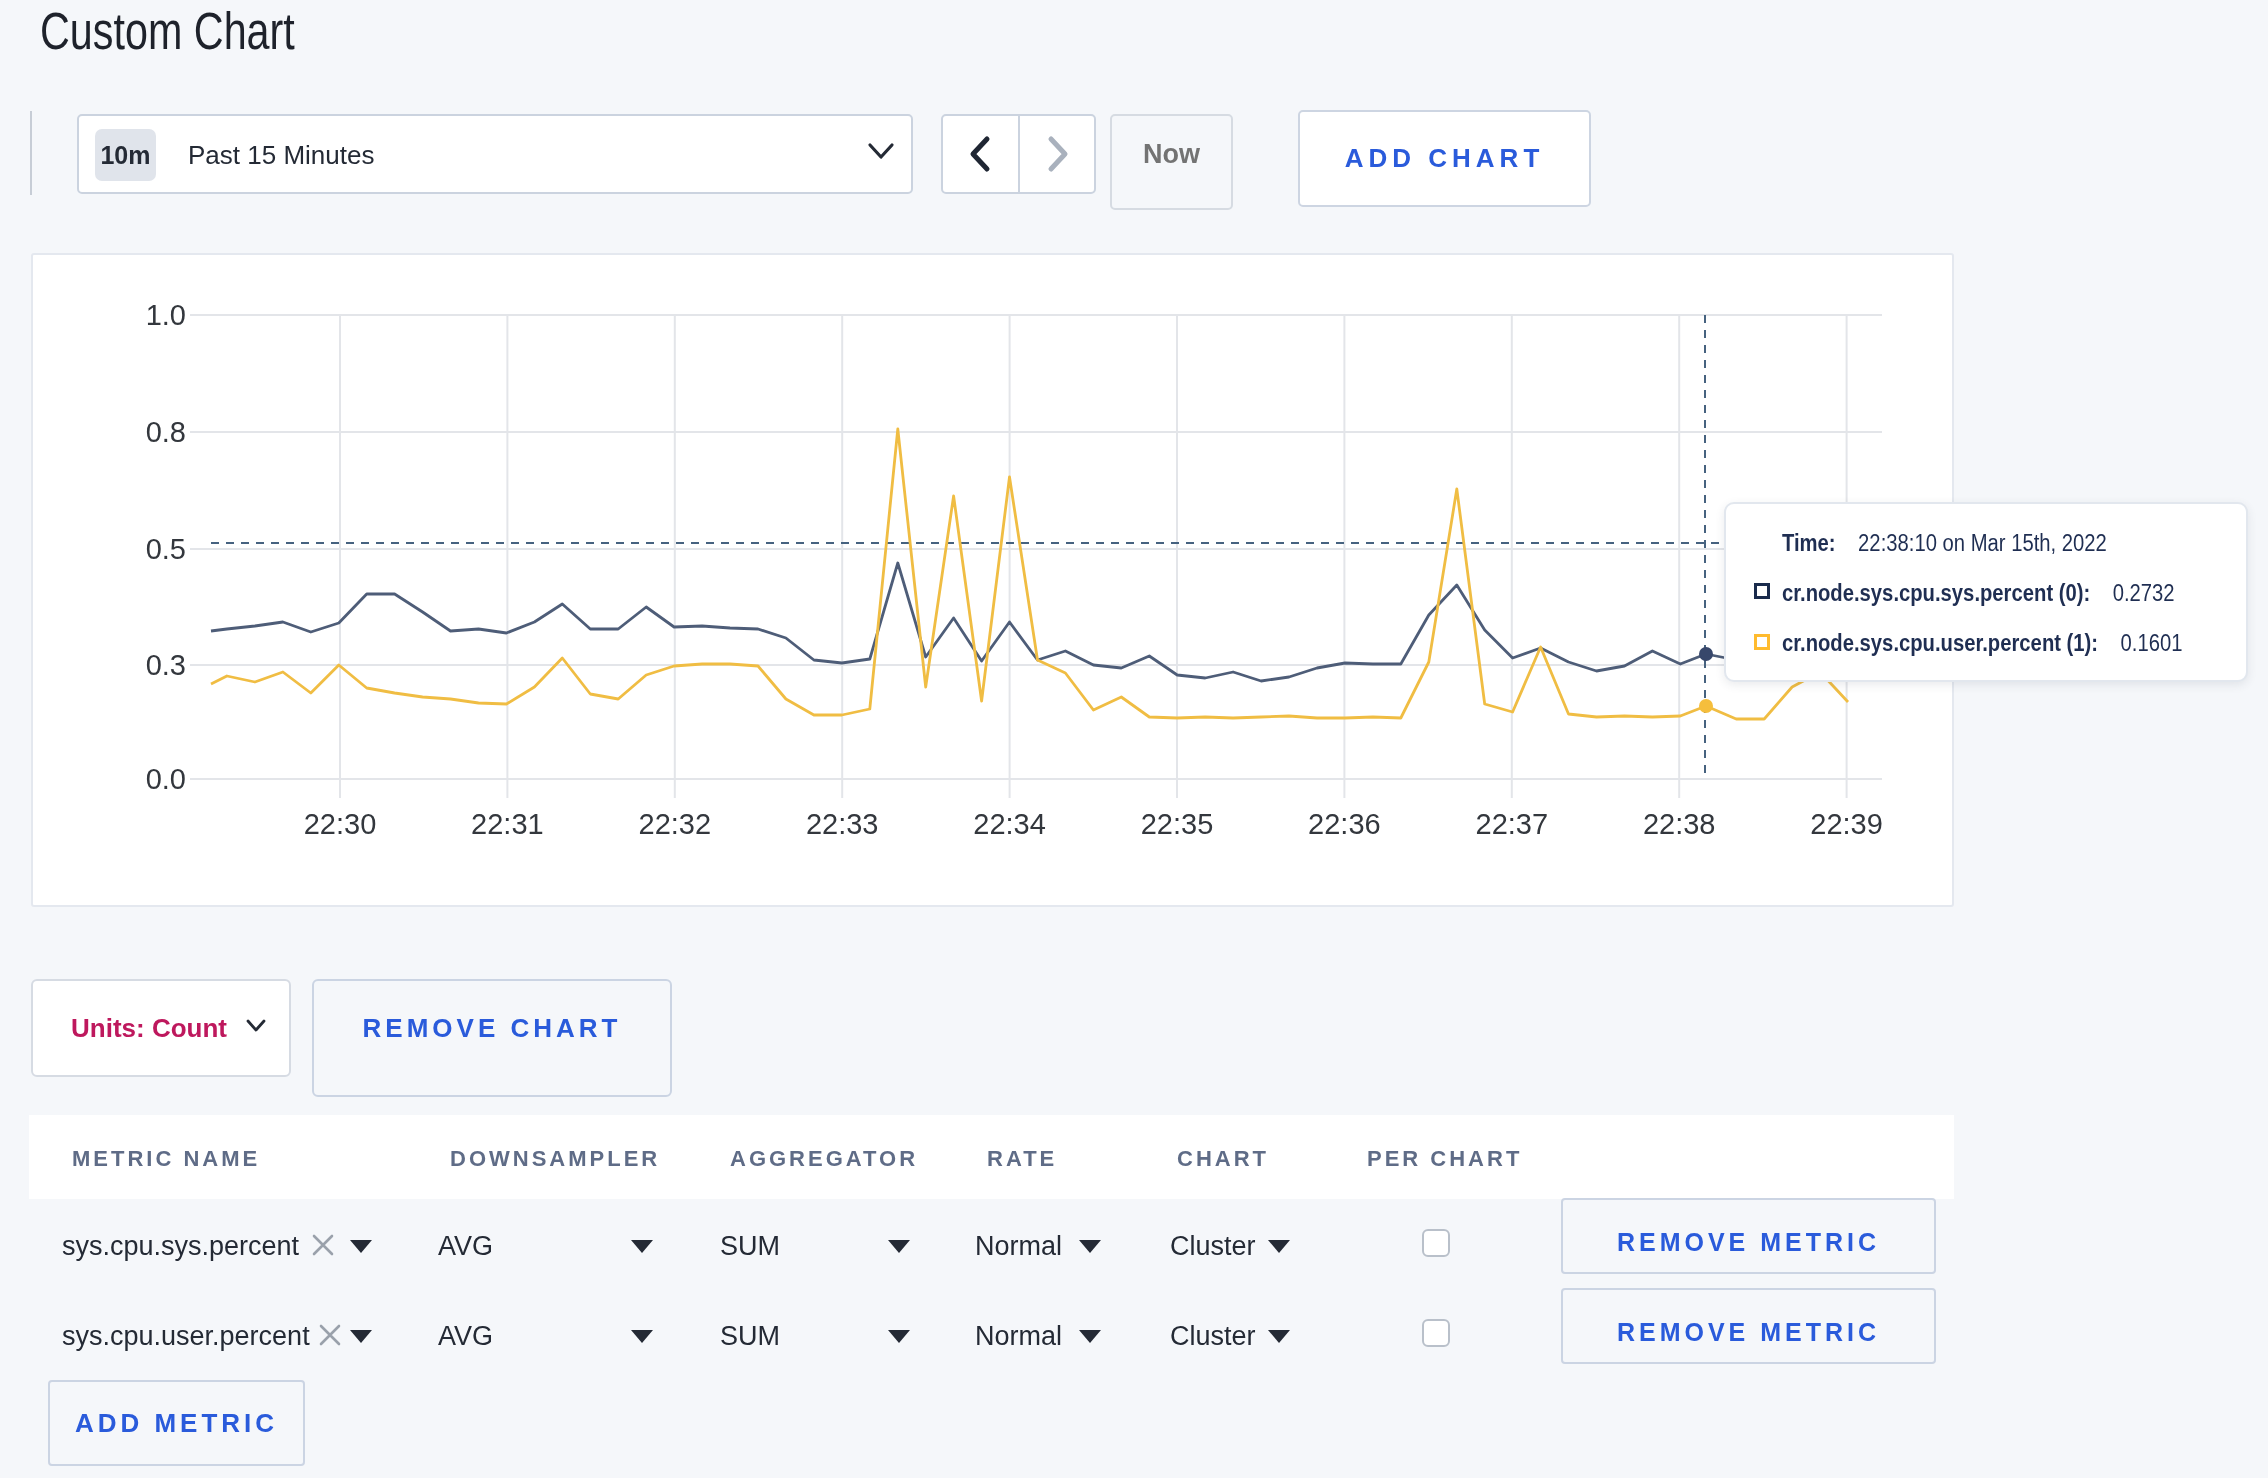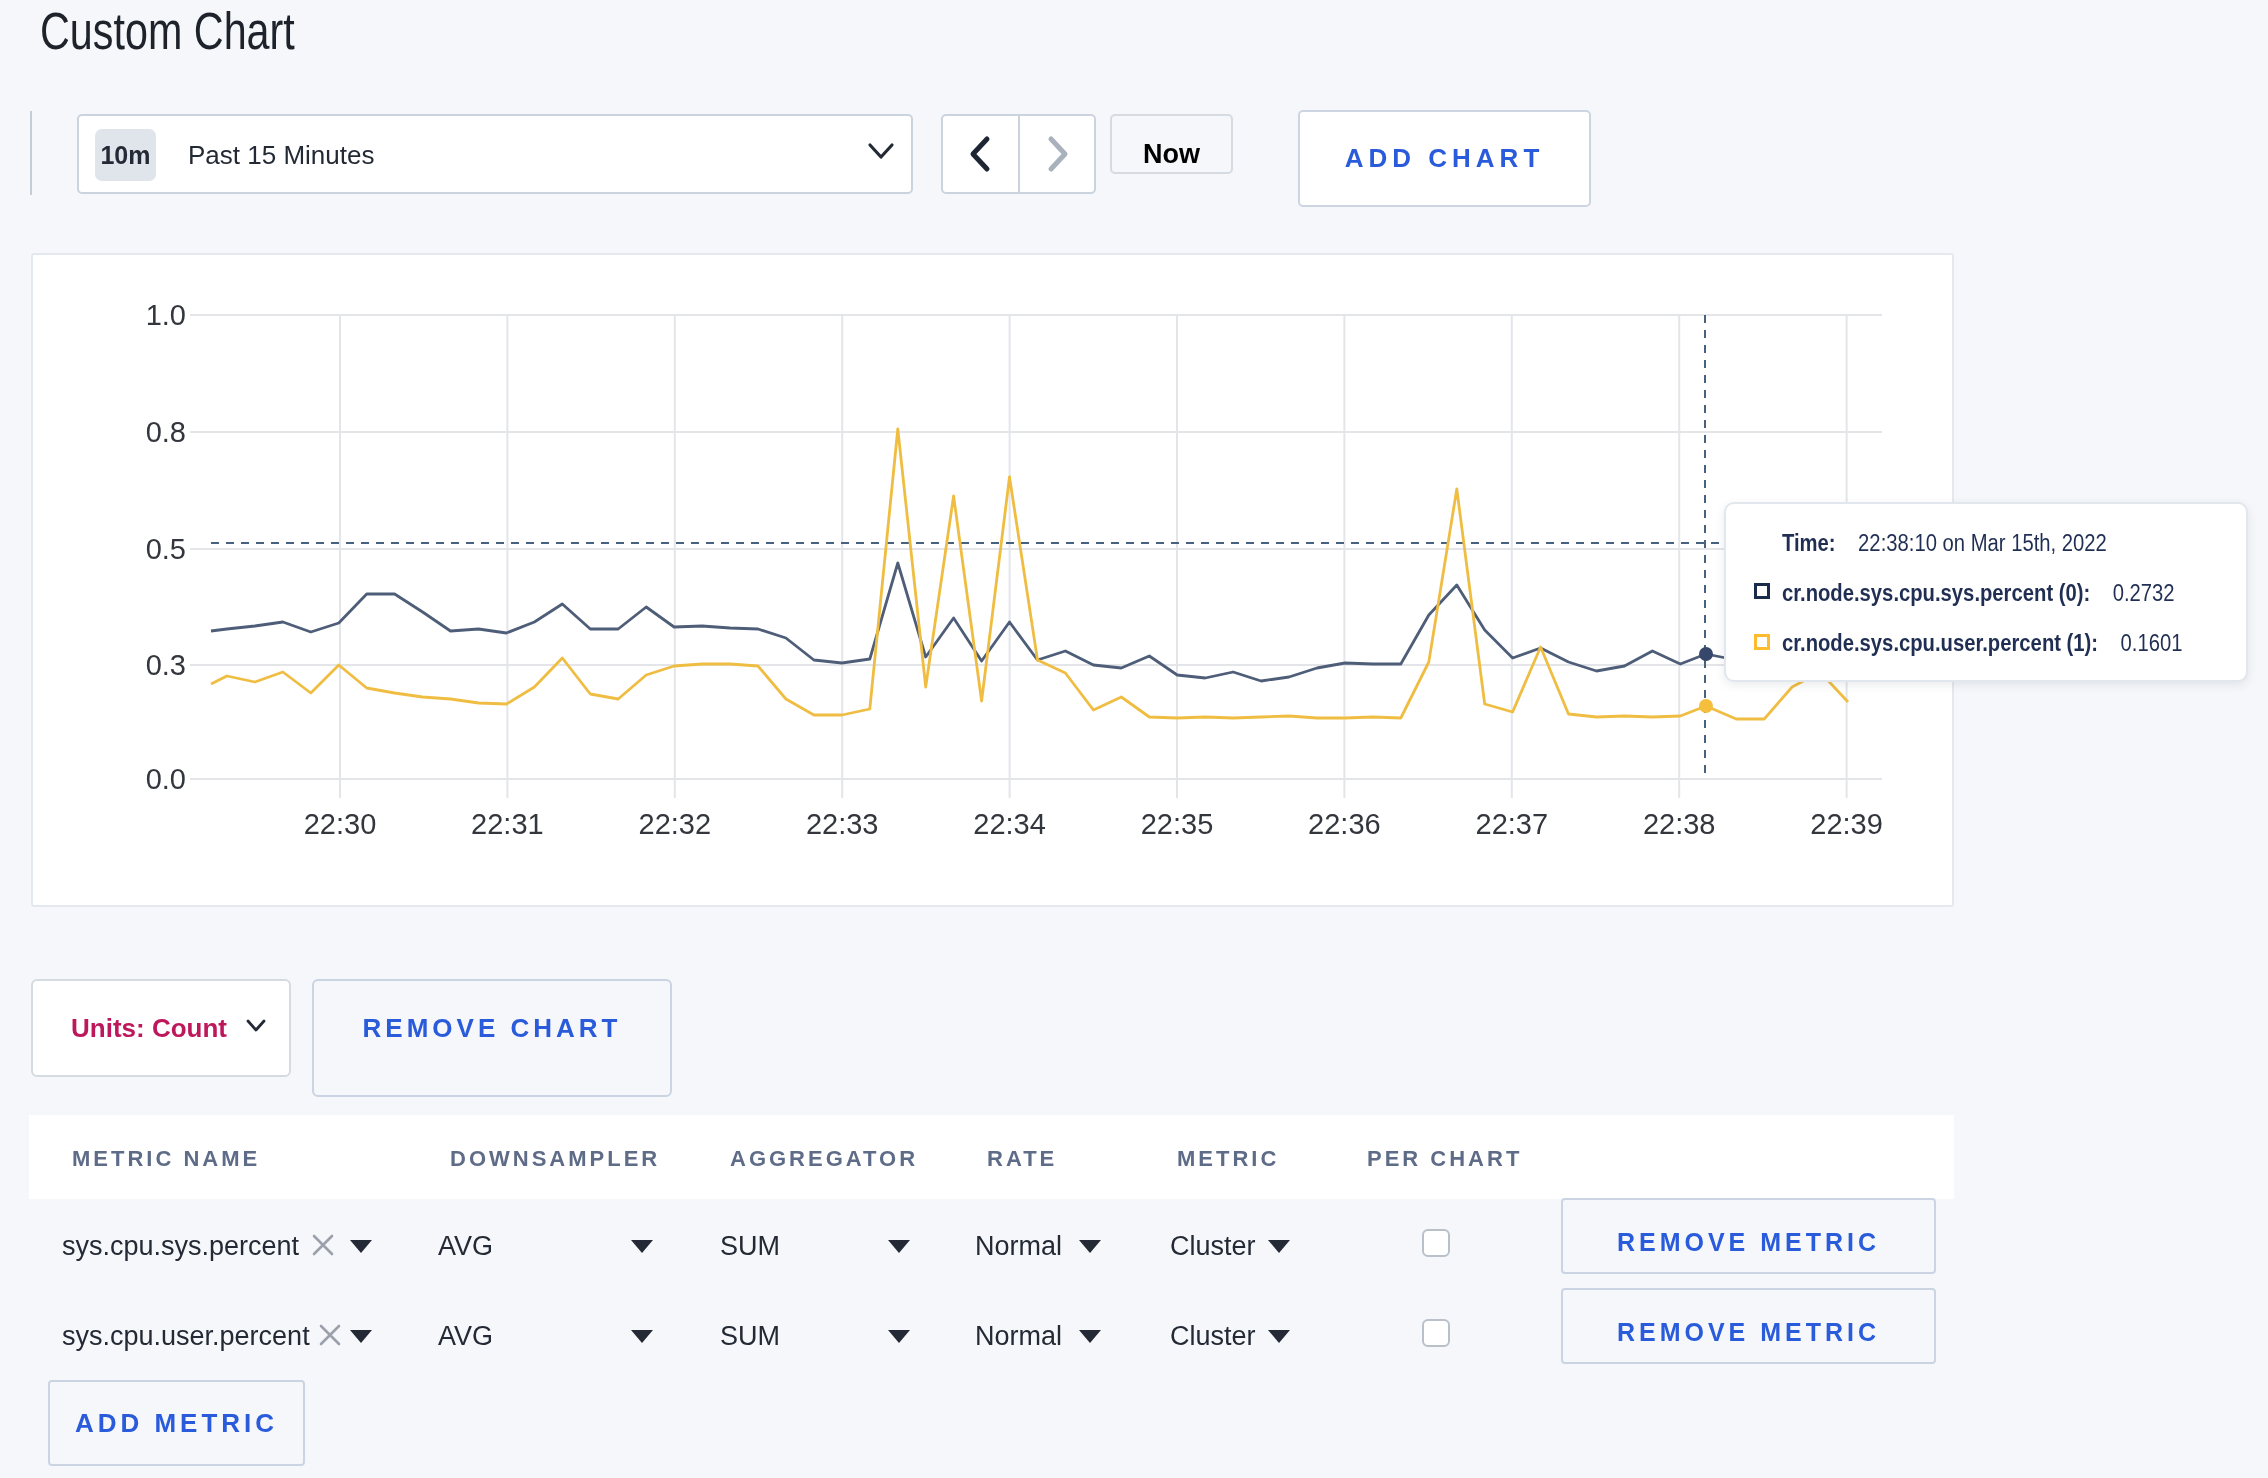--- a/index.html
+++ b/index.html
@@ -6,21 +6,21 @@
 body{width:2268px;height:1478px;background:#F5F7FA;font-family:"Liberation Sans",sans-serif;position:relative;overflow:hidden;}
 #page{position:absolute;left:0;top:0;width:2268px;height:1478px;}
 .abs{position:absolute;}
 #title{left:40px;top:2px;font-size:51px;font-weight:500;color:#1E222B;transform:scaleX(0.81);transform-origin:0 0;white-space:nowrap;}
 #vbar{left:30px;top:111px;width:2px;height:84px;background:#C7CDD6;}
 #timesel{left:77px;top:114px;width:836px;height:80px;background:#fff;border:2px solid #CBD3DF;border-radius:5px;box-sizing:border-box;}
 #badge{left:95px;top:129px;width:61px;height:52px;background:#E0E4EB;border-radius:7px;color:#242A35;font-size:25px;font-weight:bold;text-align:center;line-height:52px;}
 #tstext{left:188px;top:140px;font-size:26px;color:#242A35;}
 #navgrp{left:941px;top:114px;width:155px;height:80px;background:#fff;border:2px solid #CBD3DF;border-radius:5px;box-sizing:border-box;}
 #navdiv{left:1018px;top:116px;width:2px;height:76px;background:#CBD3DF;}
-#nowbtn{left:1110px;top:114px;width:123px;height:60px;border:2px solid #D6DBE2;border-radius:5px;box-sizing:border-box;color:#000000;font-size:27px;font-weight:bold;text-align:center;line-height:76px;}
+#nowbtn{left:1110px;top:114px;width:123px;height:96px;border:2px solid #D6DBE2;border-radius:5px;box-sizing:border-box;color:#737373;font-size:27px;font-weight:bold;text-align:center;line-height:76px;}
 #addchart{left:1298px;top:110px;width:293px;height:97px;background:#fff;border:2px solid #CDD5E2;border-radius:5px;box-sizing:border-box;color:#2A5BDB;font-size:26px;font-weight:bold;letter-spacing:5px;text-align:center;line-height:93px;}
 #panel{left:31px;top:253px;width:1923px;height:654px;background:#fff;border:2px solid #E4E8EF;border-radius:3px;box-sizing:border-box;}
 #chartsvg{left:0;top:0;}
 #tooltip{left:1724px;top:502px;width:524px;height:180px;background:#fff;border:2px solid #E2E7EE;border-radius:10px;box-sizing:border-box;box-shadow:0 3px 10px rgba(50,60,80,0.10);}
 .ttrow{position:absolute;font-size:23px;line-height:24px;color:#1F2E52;white-space:nowrap;transform:scaleX(0.88);transform-origin:0 50%;}
 .ttsq{position:absolute;width:16px;height:16px;box-sizing:border-box;}
 #unitsbox{left:31px;top:979px;width:260px;height:98px;background:#fff;border:2px solid #D6DBE3;border-radius:6px;box-sizing:border-box;}
 #unitstext{left:71px;top:1013px;font-size:26px;font-weight:bold;color:#be185d;white-space:nowrap;}
 #removechart{left:312px;top:979px;width:360px;height:118px;border:2px solid #CBD4E3;border-radius:6px;box-sizing:border-box;color:#2A5BDB;font-size:26px;font-weight:bold;letter-spacing:4px;text-align:center;line-height:94px;}
 #thead{left:29px;top:1115px;width:1925px;height:84px;background:#fff;}
@@ -106,21 +106,21 @@
   <svg class="abs" style="left:246px;top:1019px;" width="20" height="14" viewBox="0 0 20 14">
       <polyline points="2,2 10,11 18,2" fill="none" stroke="#242A35" stroke-width="2.8" stroke-linecap="round" stroke-linejoin="round"></polyline>
     </svg>
   <div class="abs" id="removechart">REMOVE CHART</div>
 
   <div class="abs" id="thead"></div>
   <div class="hlab" style="left:72px;">METRIC NAME</div>
   <div class="hlab" style="left:450px;">DOWNSAMPLER</div>
   <div class="hlab" style="left:730px;">AGGREGATOR</div>
   <div class="hlab" style="left:987px;">RATE</div>
-  <div class="hlab" style="left:1177px;">METRIC</div>
+  <div class="hlab" style="left:1177px;">CHART</div>
   <div class="hlab" style="left:1367px;">PER CHART</div>
 
   <div class="rowtxt" style="left:62px;top:1231px;">sys.cpu.sys.percent</div>
   <svg class="xicon" style="left:311px;top:1233px;" width="24" height="24" viewBox="0 0 24 24">
       <path d="M3 3 L21 21 M21 3 L3 21" stroke="#9AA1AB" stroke-width="2.6" stroke-linecap="round"></path>
     </svg>
   <div class="tri" style="left:350px;top:1240px;"></div>
   <div class="rowtxt" style="left:438px;top:1231px;">AVG</div>
   <div class="tri" style="left:631px;top:1240px;"></div>
   <div class="rowtxt" style="left:720px;top:1231px;">SUM</div>

